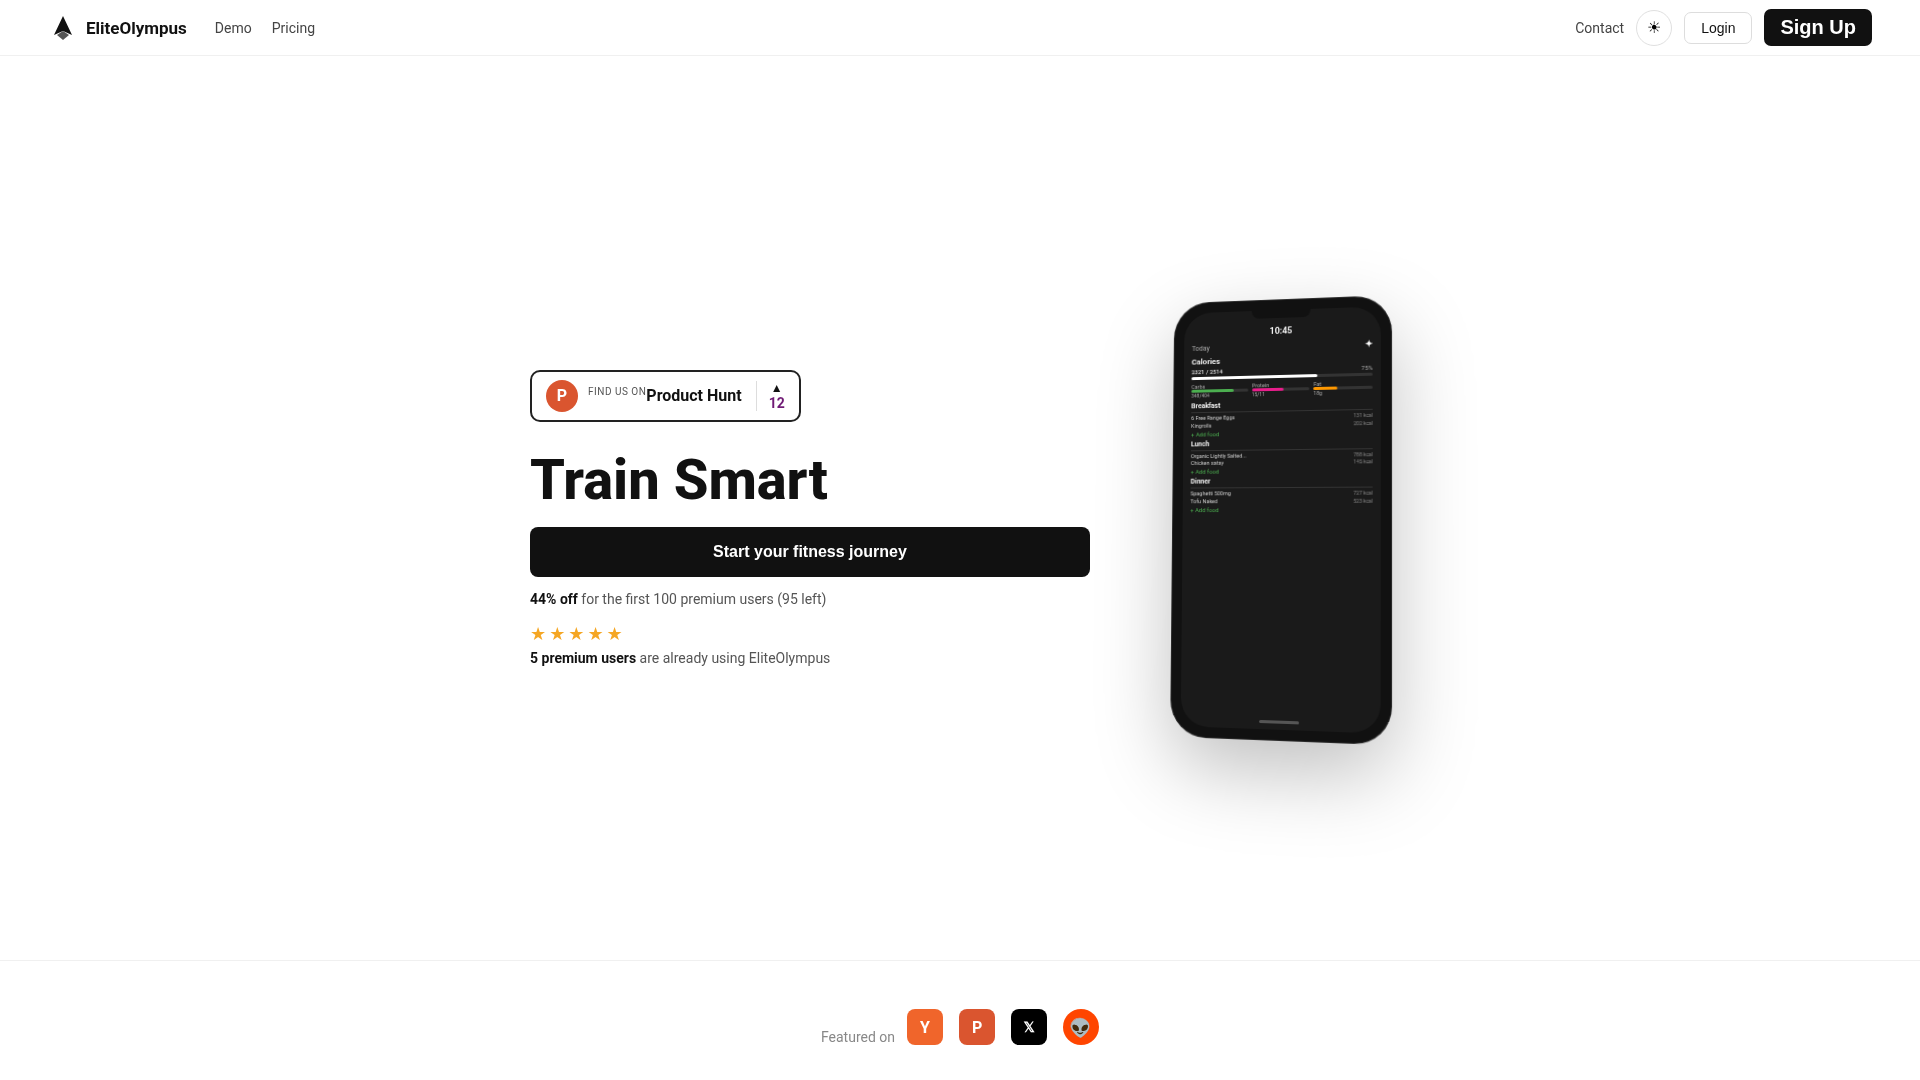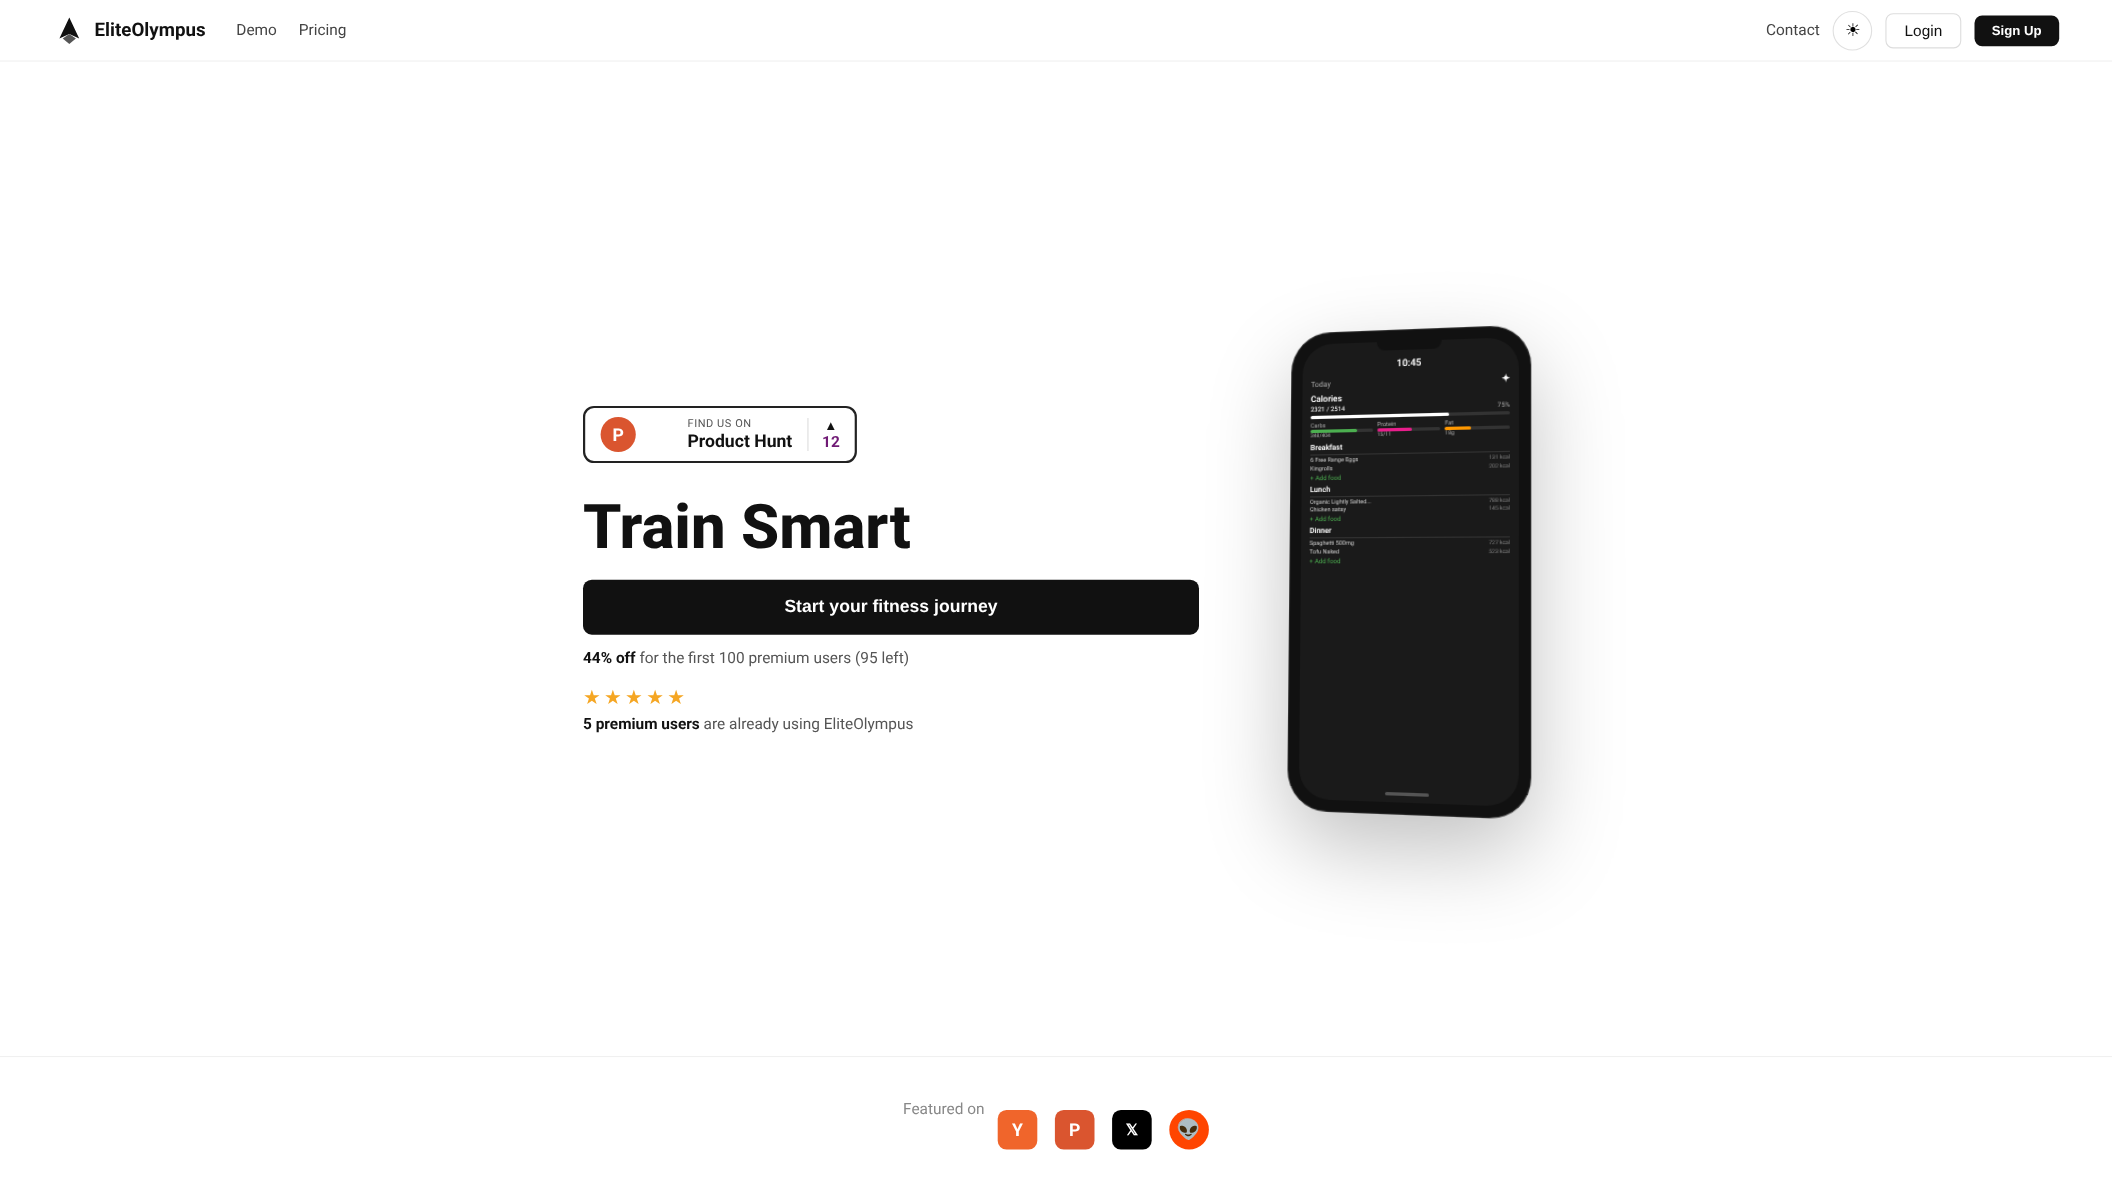--- a/index.html
+++ b/index.html
@@ -19,21 +19,21 @@
       z-index: 100;
     }
     .nav-left { display: flex; align-items: center; gap: 28px; }
     .nav-logo { display: flex; align-items: center; gap: 8px; font-weight: 700; font-size: 17px; color: #111; text-decoration: none; }
     .logo-icon { width: 30px; height: 30px; }
     .nav-links { display: flex; gap: 20px; }
     .nav-link { font-size: 14px; color: #444; text-decoration: none; cursor: pointer; }
     .nav-right { display: flex; align-items: center; gap: 12px; }
     .theme-toggle { width: 36px; height: 36px; border-radius: 50%; border: 1px solid #e0e0e0; background: #fff; display: flex; align-items: center; justify-content: center; cursor: pointer; font-size: 16px; }
     .btn-login { padding: 7px 16px; border: 1px solid #ddd; border-radius: 7px; background: #fff; font-size: 14px; cursor: pointer; color: #111; }
-    .btn-signup { padding: 7px 16px; border-radius: 7px; background: #111; color: #fff; font-size: 12px; cursor: pointer; border: none; font-weight: 600; }
+    .btn-signup { padding: 7px 16px; border-radius: 7px; background: #111; color: #fff; font-size: 20px; cursor: pointer; border: none; font-weight: 600; }
 
     
     .hero {
       display: flex;
       align-items: center;
       justify-content: center;
       min-height: calc(1080px - 56px - 120px);
       padding: 60px 80px 40px;
       gap: 80px;
     }
@@ -57,21 +57,21 @@
       height: 32px;
       background: #da552f;
       border-radius: 50%;
       display: flex;
       align-items: center;
       justify-content: center;
       color: #fff;
       font-weight: 700;
       font-size: 16px;
     }
-    .ph-text { display: flex; flex-direction: column; margin-left: 37px; }
+    .ph-text { display: flex; flex-direction: row; }
     .ph-find-us { font-size: 10px; color: #555; text-transform: uppercase; letter-spacing: 0.5px; }
     .ph-name { font-size: 16px; font-weight: 700; color: #111; }
     .ph-upvotes {
       display: flex;
       flex-direction: column;
       align-items: center;
       border-left: 1px solid #ddd;
       padding-left: 12px;
       margin-left: 4px;
     }
@@ -172,21 +172,21 @@
       width: 36px;
       height: 36px;
       border-radius: 8px;
       display: flex;
       align-items: center;
       justify-content: center;
       font-weight: 700;
       font-size: 16px;
       cursor: pointer;
     }
-    .featured-row { display: flex; align-items: flex-start; justify-content: center; gap: 12px; }
+    .featured-row { display: flex; align-items: flex-end; justify-content: center; gap: 12px; }
     .featured-text-label { font-size: 14px; color: #888; }
   </style>
 </head>
 <body>
 
 <nav>
   <div class="nav-left">
     <a class="nav-logo" href="#">
       <svg class="logo-icon" viewBox="0 0 30 30" fill="none" xmlns="http://www.w3.org/2000/svg">
         <path d="M15 3 L6 22 L15 18 L24 22 Z" fill="#111"></path>

